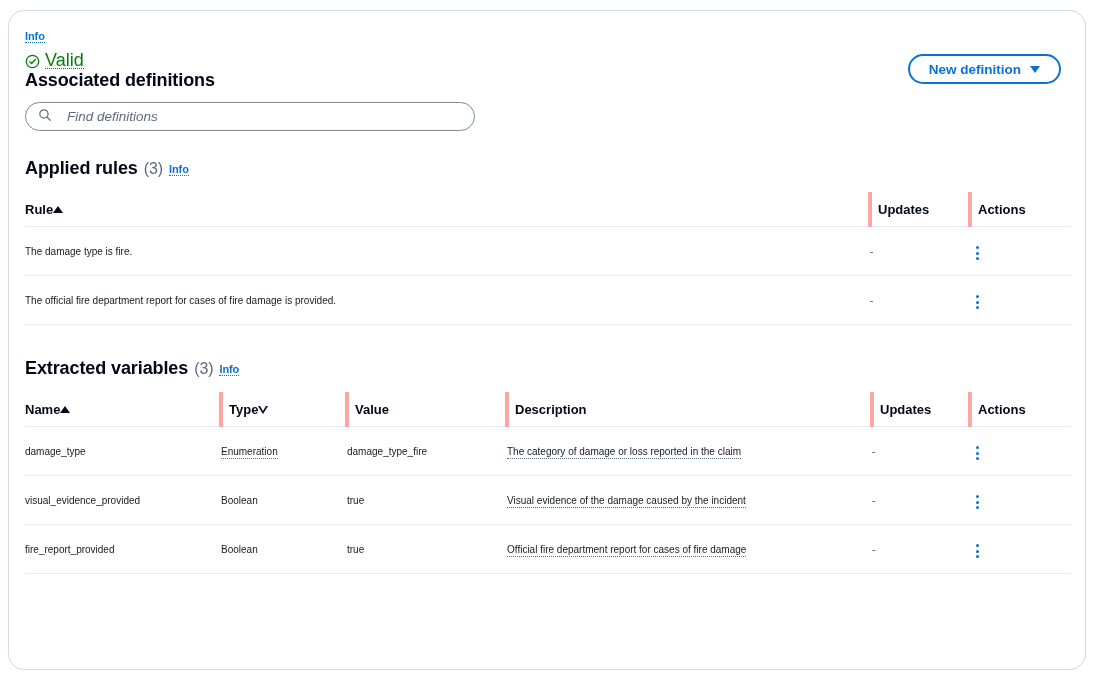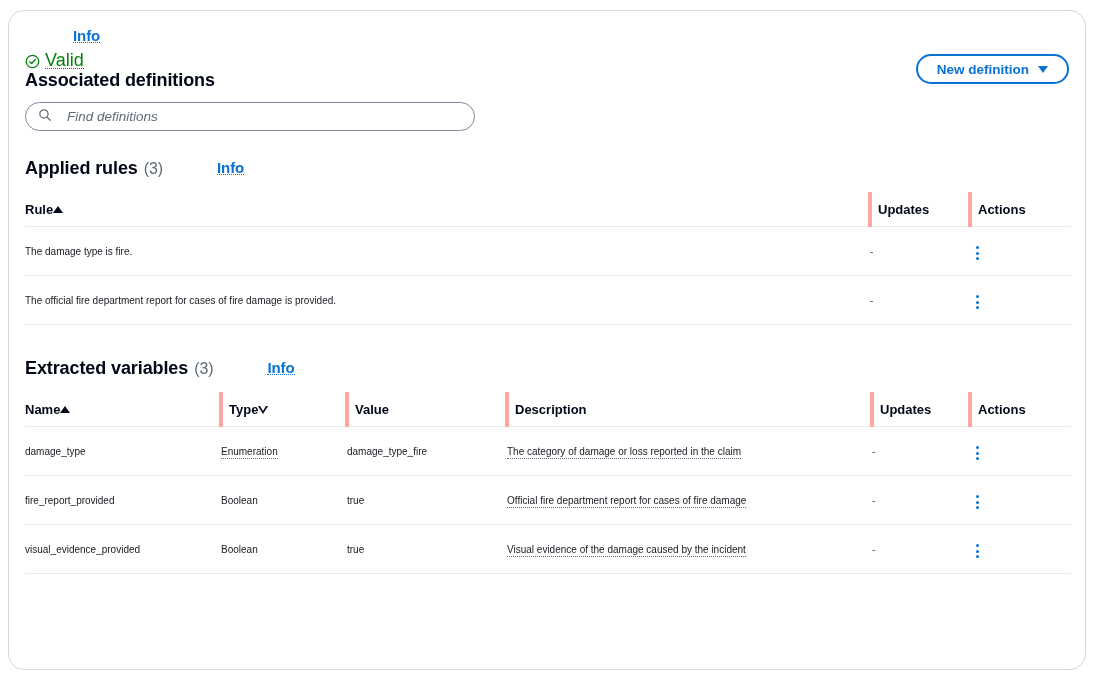--- a/index.html
+++ b/index.html
@@ -44,29 +44,28 @@
     gap: 6px;
     margin: 0;
     line-height: 22px;
   }
   .counter {
     font-size: 16px;
     font-weight: normal;
     color: #5f6b7a;
   }
   .info-link {
-    font-size: 15px;
+    font-size: 11px;
     font-weight: bold;
     color: #0972d3;
     border-bottom: 1px dotted #0972d3;
     line-height: 12px;
     cursor: pointer;
     position: relative;
     top: -1px;
-    margin-left: 48px;
   }
 
   
   .status-row {
     display: flex;
     align-items: center;
     gap: 5px;
     margin-top: 9px;
     margin-bottom: 0;
   }
@@ -79,21 +78,21 @@
   .check-icon { display: block; }
 
   
   .sec-assoc { position: relative; }
   .sec-rules { margin-top: 26px; }
   .sec-vars  { margin-top: 32px; }
 
   
   .new-def-btn {
     position: absolute;
-    right: 0px;
+    right: 8px;
     top: -15px;
     display: inline-flex;
     align-items: center;
     gap: 9px;
     height: 30px;
     padding: 0 19px;
     border: 2px solid #0972d3;
     border-radius: 18px;
     background: #ffffff;
     color: #0972d3;
@@ -358,46 +357,46 @@
             <td><span class="dash">-</span></td>
             <td>
               <span class="dots-btn">
                   <span></span>
                   <span></span>
                   <span></span>
                 </span>
             </td>
           </tr>
           <tr>
+            <td>visual_evidence_provided</td>
+            <td>Boolean</td>
+            <td>true</td>
+            <td><span class="dotted-underline">Visual evidence of the damage caused by the incident</span></td>
+            <td><span class="dash">-</span></td>
+            <td>
+              <span class="dots-btn">
+                  <span></span>
+                  <span></span>
+                  <span></span>
+                </span>
+            </td>
+          </tr>
+          <tr>
             <td>fire_report_provided</td>
             <td>Boolean</td>
             <td>true</td>
             <td><span class="dotted-underline">Official fire department report for cases of fire damage</span></td>
             <td><span class="dash">-</span></td>
             <td>
               <span class="dots-btn">
                   <span></span>
                   <span></span>
                   <span></span>
                 </span>
             </td>
           </tr>
-          <tr>
-            <td>visual_evidence_provided</td>
-            <td>Boolean</td>
-            <td>true</td>
-            <td><span class="dotted-underline">Visual evidence of the damage caused by the incident</span></td>
-            <td><span class="dash">-</span></td>
-            <td>
-              <span class="dots-btn">
-                  <span></span>
-                  <span></span>
-                  <span></span>
-                </span>
-            </td>
-          </tr>
         </tbody>
       </table>
 
     </div>
 
   </div>
 </div>
 
 </body></html>

